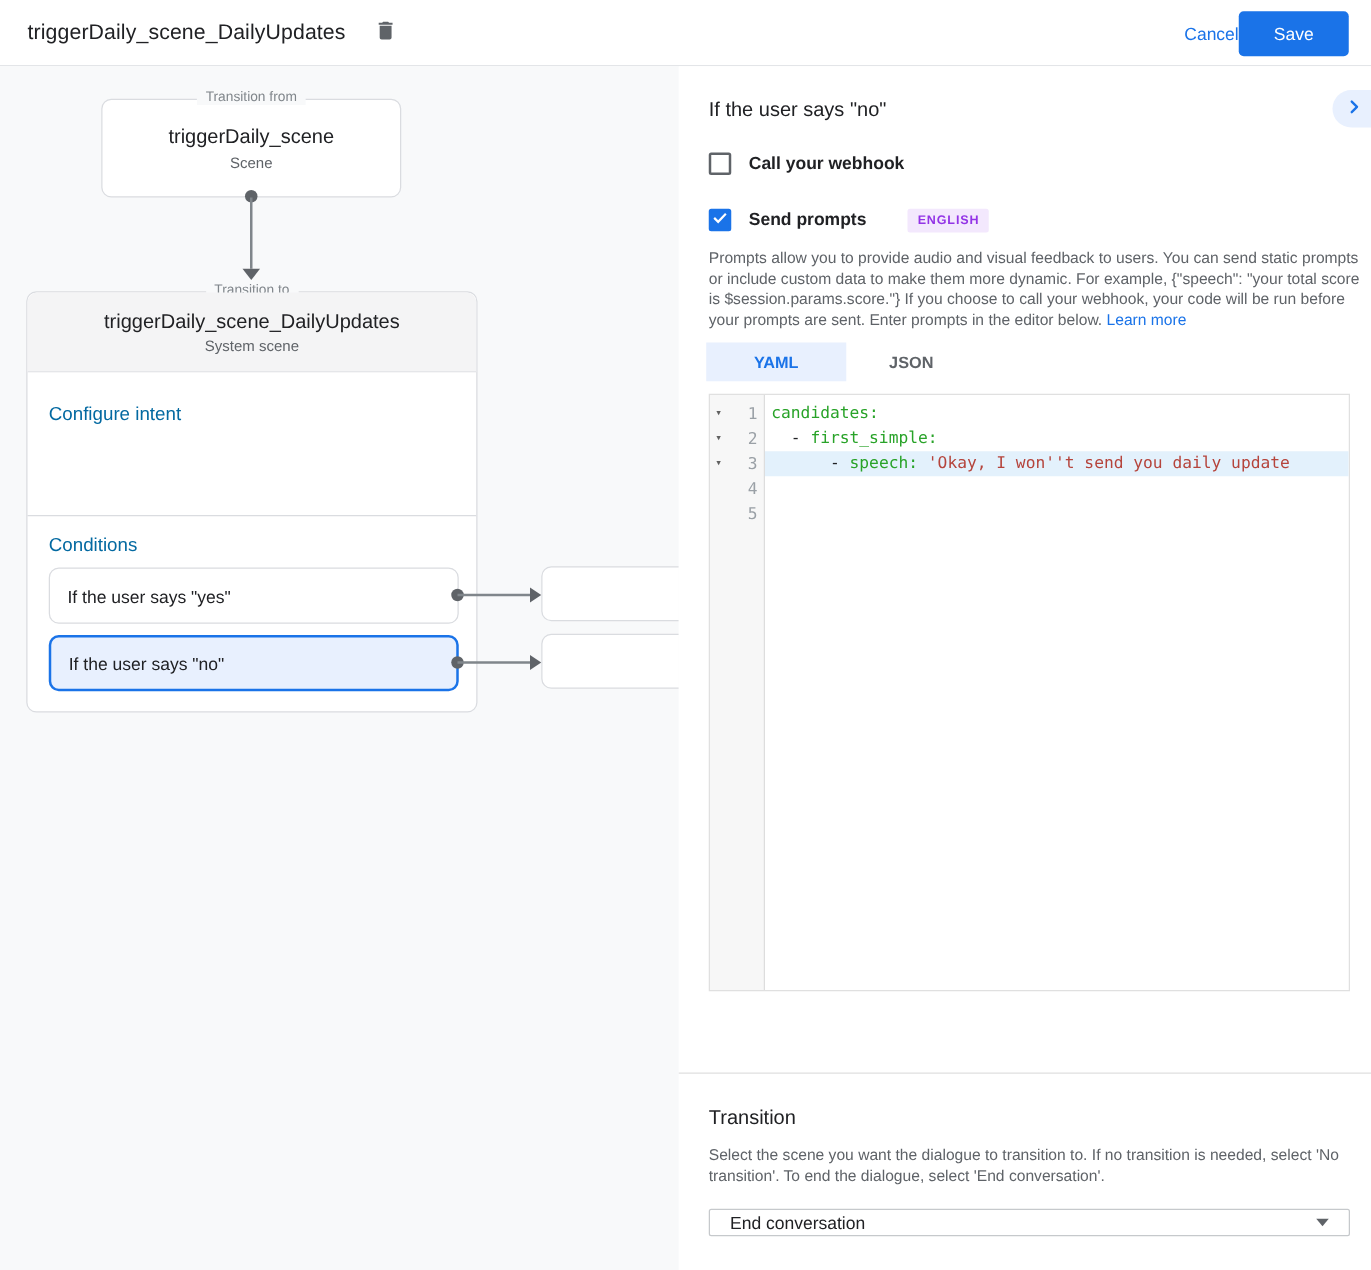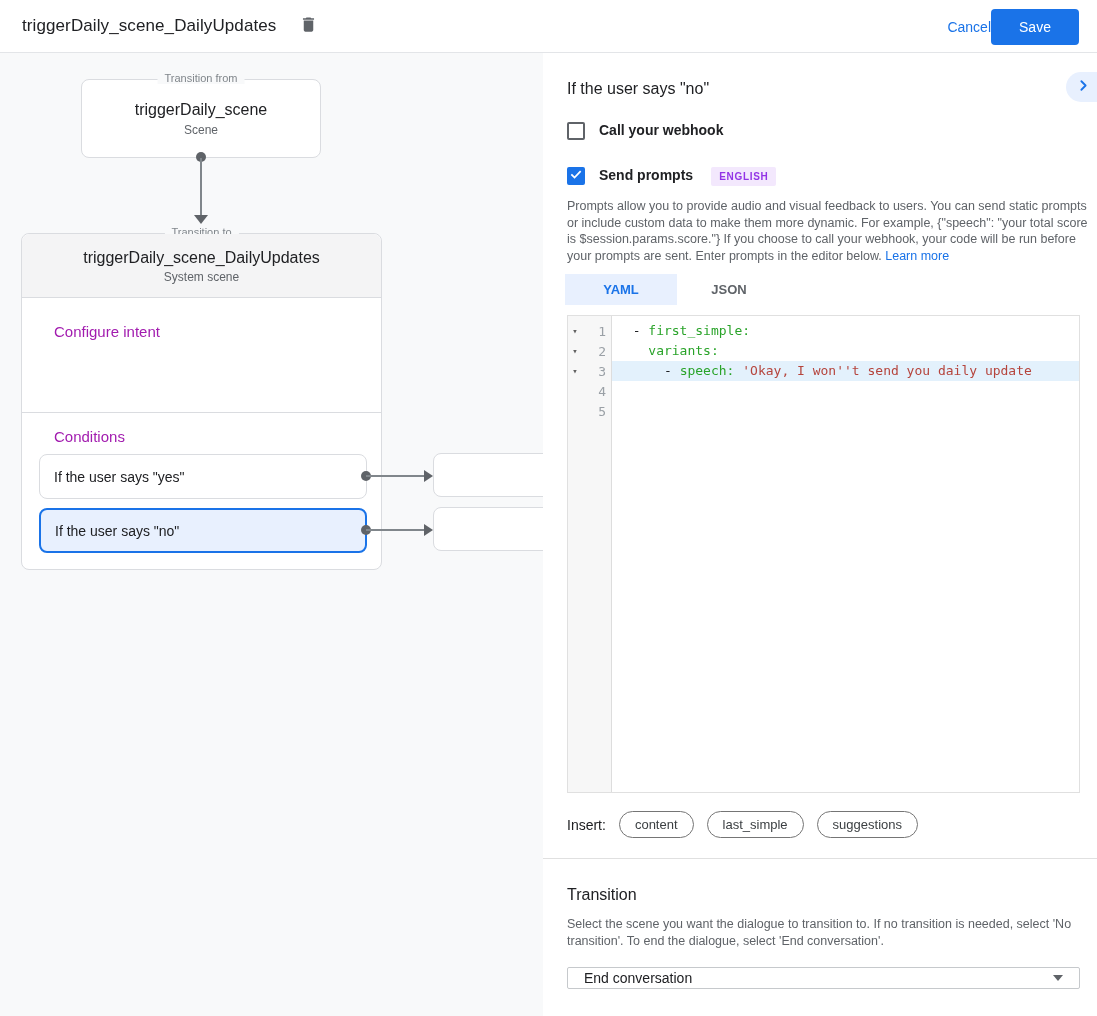--- a/index.html
+++ b/index.html
@@ -33,21 +33,21 @@
   .head-down { position:absolute; width:0; height:0; border-left:7px solid transparent;
                border-right:7px solid transparent; border-top:9px solid #5f6368; }
   .head-right { position:absolute; width:0; height:0; border-top:6px solid transparent;
                 border-bottom:6px solid transparent; border-left:9px solid #5f6368; }
 
   .to-box { left:21px; top:180px; width:361px; height:337px; }
   .to-header { position:absolute; left:0; top:0; width:100%; height:64px; background:#f4f4f5;
                border-bottom:1px solid #dadce0; border-radius:8px 8px 0 0; text-align:center; }
   .to-title { margin-top:15px; font-size:16px; }
   .to-sub { margin-top:3px; font-size:12px; color:#5f6368; }
-  .section-label { position:absolute; left:32px; font-size:15px; color:#a21caf; }
+  .section-label { position:absolute; left:17px; font-size:15px; color:#0369a1; }
   .intent-field { position:absolute; left:17px; top:115px; width:328px; height:46px; border:1px solid #dadce0;
                   border-radius:8px; background:#fff; display:flex; align-items:center; padding-left:14px;
                   font-size:14px; }
   .to-divider { position:absolute; left:0; top:178px; width:100%; border-top:1px solid #dadce0; }
   .cond-row { position:absolute; left:17px; width:328px; height:45px; border:1px solid #dadce0; border-radius:8px;
               background:#fff; display:flex; align-items:center; padding-left:14px; font-size:14px; cursor:pointer; }
   .cond-row.selected { border:2px solid #1a73e8; background:#e8f0fe; }
   .target-box { position:absolute; left:433px; width:130px; height:44px; border:1px solid #dadce0;
                 border-radius:8px; background:#fff; }
 
@@ -55,21 +55,21 @@
   .rpanel { position:absolute; left:543px; top:53px; width:554px; height:963px; background:#fff; }
   .panel-title { position:absolute; left:24px; top:27px; font-size:16px; }
   .collapse-pill { position:absolute; right:0; top:19px; width:31px; height:30px; background:#e8f0fe;
                    border:none; border-radius:16px 0 0 16px; cursor:pointer; display:flex; align-items:center;
                    justify-content:center; padding-left:4px; }
   .check-row { position:absolute; left:24px; display:flex; align-items:flex-start; gap:14px; cursor:pointer; }
   .checkbox { width:18px; height:18px; border:2px solid #5f6368; border-radius:2px; background:#fff;
               display:flex; align-items:center; justify-content:center; }
   .checkbox.checked { background:#1a73e8; border-color:#1a73e8; }
   .check-label { font-size:14px; font-weight:bold; }
-  .lang-badge { margin-left:4px; background:#f3e8fd; color:#9334e6; font-size:10px; font-weight:bold;
+  .lang-badge { margin-left:19px; background:#f3e8fd; color:#9334e6; font-size:10px; font-weight:bold;
                 letter-spacing:.7px; padding:4px 8px; border-radius:2px; }
   .prompts-desc { position:absolute; left:24px; top:145px; width:530px; font-size:12.5px; line-height:16.5px;
                   color:#5f6368; }
   .learn-more { color:#1a73e8; text-decoration:none; cursor:pointer; }
 
   .tabs { position:absolute; left:22px; top:221px; display:flex; }
   .tab { width:112px; height:31px; display:flex; align-items:center; justify-content:center; font-size:13px;
          font-weight:bold; color:#5f6368; cursor:pointer; }
   .tab.active { background:#e8f0fe; color:#1a73e8; }
 
@@ -212,33 +212,27 @@
         <div class="gutter-row">
           <span class="fold"></span>
           <span class="lnum">4</span>
         </div>
         <div class="gutter-row">
           <span class="fold"></span>
           <span class="lnum">5</span>
         </div>
       </div>
     <div class="code">
+        <div class="code-row"><span class="tok-key">candidates:</span></div>
         <div class="code-row"><span class="tok-plain">  - </span><span class="tok-key">first_simple:</span></div>
-        <div class="code-row"><span class="tok-plain">    </span><span class="tok-key">variants:</span></div>
         <div class="code-row hl"><span class="tok-plain">      - </span><span class="tok-key">speech:</span><span class="tok-plain"> </span><span class="tok-string">'Okay, I won''t send you daily update</span></div>
         <div class="code-row"></div>
       </div>
   </div>
 
-  <div class="insert-row">
-    <span class="insert-label">Insert:</span>
-    <button class="chip">content</button>
-    <button class="chip">last_simple</button>
-    <button class="chip">suggestions</button>
-  </div>
 
   <div class="hdivider"></div>
 
   <div class="trans-title">Transition</div>
   <p class="trans-desc">Select the scene you want the dialogue to transition to. If no transition is needed, select 'No transition'. To end the dialogue, select 'End conversation'.</p>
 
   <div class="dropdown">
     <span>End conversation</span>
     <span class="caret-down"></span>
   </div>

